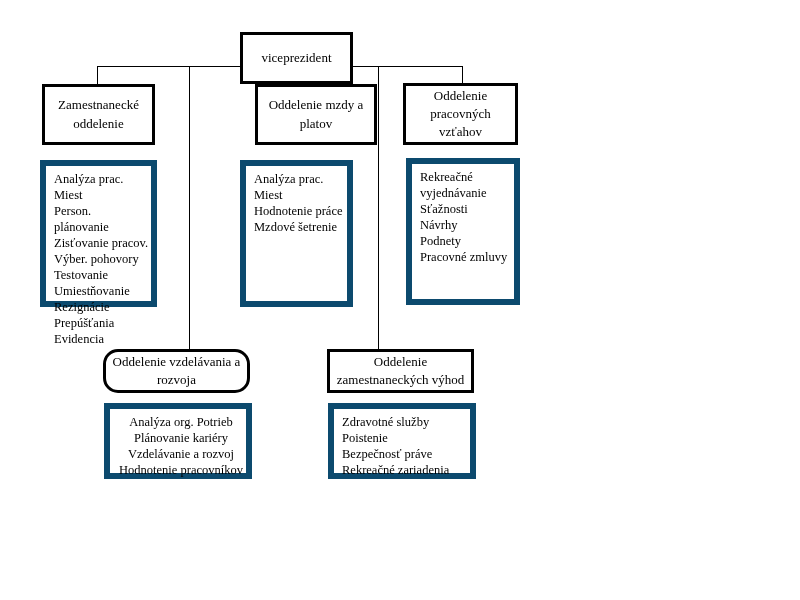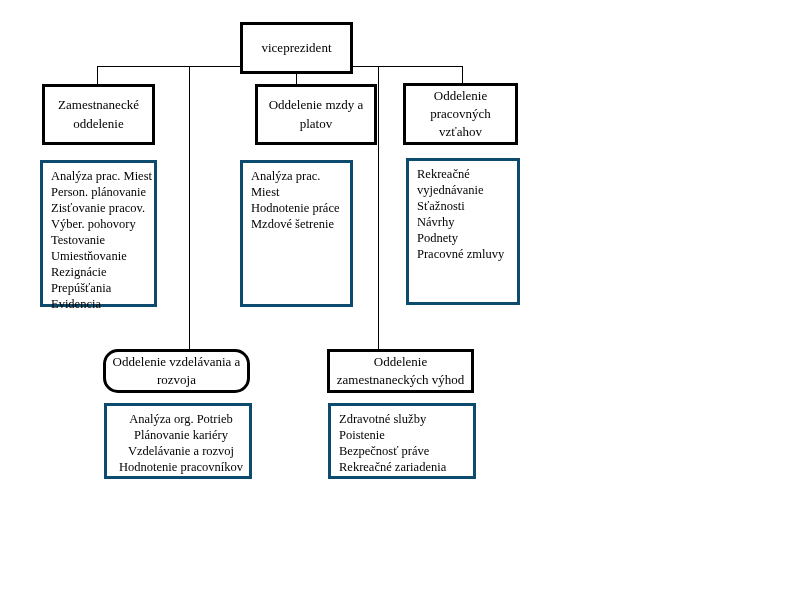--- a/index.html
+++ b/index.html
@@ -6,39 +6,39 @@
   html,body { background:#ffffff; }
   body { font-family:"Liberation Serif", serif; color:#000; }
   .canvas { position:relative; width:800px; height:600px; background:#fff; overflow:hidden; }
   .node {
     position:absolute; border:3px solid #000; background:#fff;
     display:flex; align-items:center; justify-content:center;
     text-align:center; white-space:pre-line;
     font-size:13px; line-height:1.4;
   }
   .list {
-    position:absolute; border:3px solid #0c4a6e; background:#fff;
+    position:absolute; border:6px solid #0c4a6e; background:#fff;
     font-size:12.5px; line-height:16px; padding:5px 0 0 8px;
   }
   .list .li { padding-right:2px; }
   .line { position:absolute; background:#000; }
 </style>
 </head>
 <body>
 
 <div class="canvas">
 
   <div class="line" style="left:296px; top:58px; width:1px; height:26px;"></div>
   <div class="line" style="left:97px; top:66px; width:366px; height:1px;"></div>
   <div class="line" style="left:97px; top:66px; width:1px; height:18px;"></div>
   <div class="line" style="left:462px; top:66px; width:1px; height:17px;"></div>
   <div class="line" style="left:189px; top:66px; width:1px; height:283px;"></div>
   <div class="line" style="left:378px; top:66px; width:1px; height:283px;"></div>
 
-  <div class="node" style="left:240px; top:22px; width:113px; height:52px;">viceprezident</div>
+  <div class="node" style="left:240px; top:32px; width:113px; height:52px;">viceprezident</div>
 
   <div class="node" style="left:42px; top:84px; width:113px; height:61px;">Zamestnanecké
 oddelenie</div>
   <div class="node" style="left:255px; top:84px; width:122px; height:61px;">Oddelenie mzdy a
 platov</div>
   <div class="node" style="left:403px; top:83px; width:115px; height:62px;">Oddelenie
 pracovných
 vzťahov</div>
 
   <div class="list" style="left:40px; top:160px; width:117px; height:147px;">

